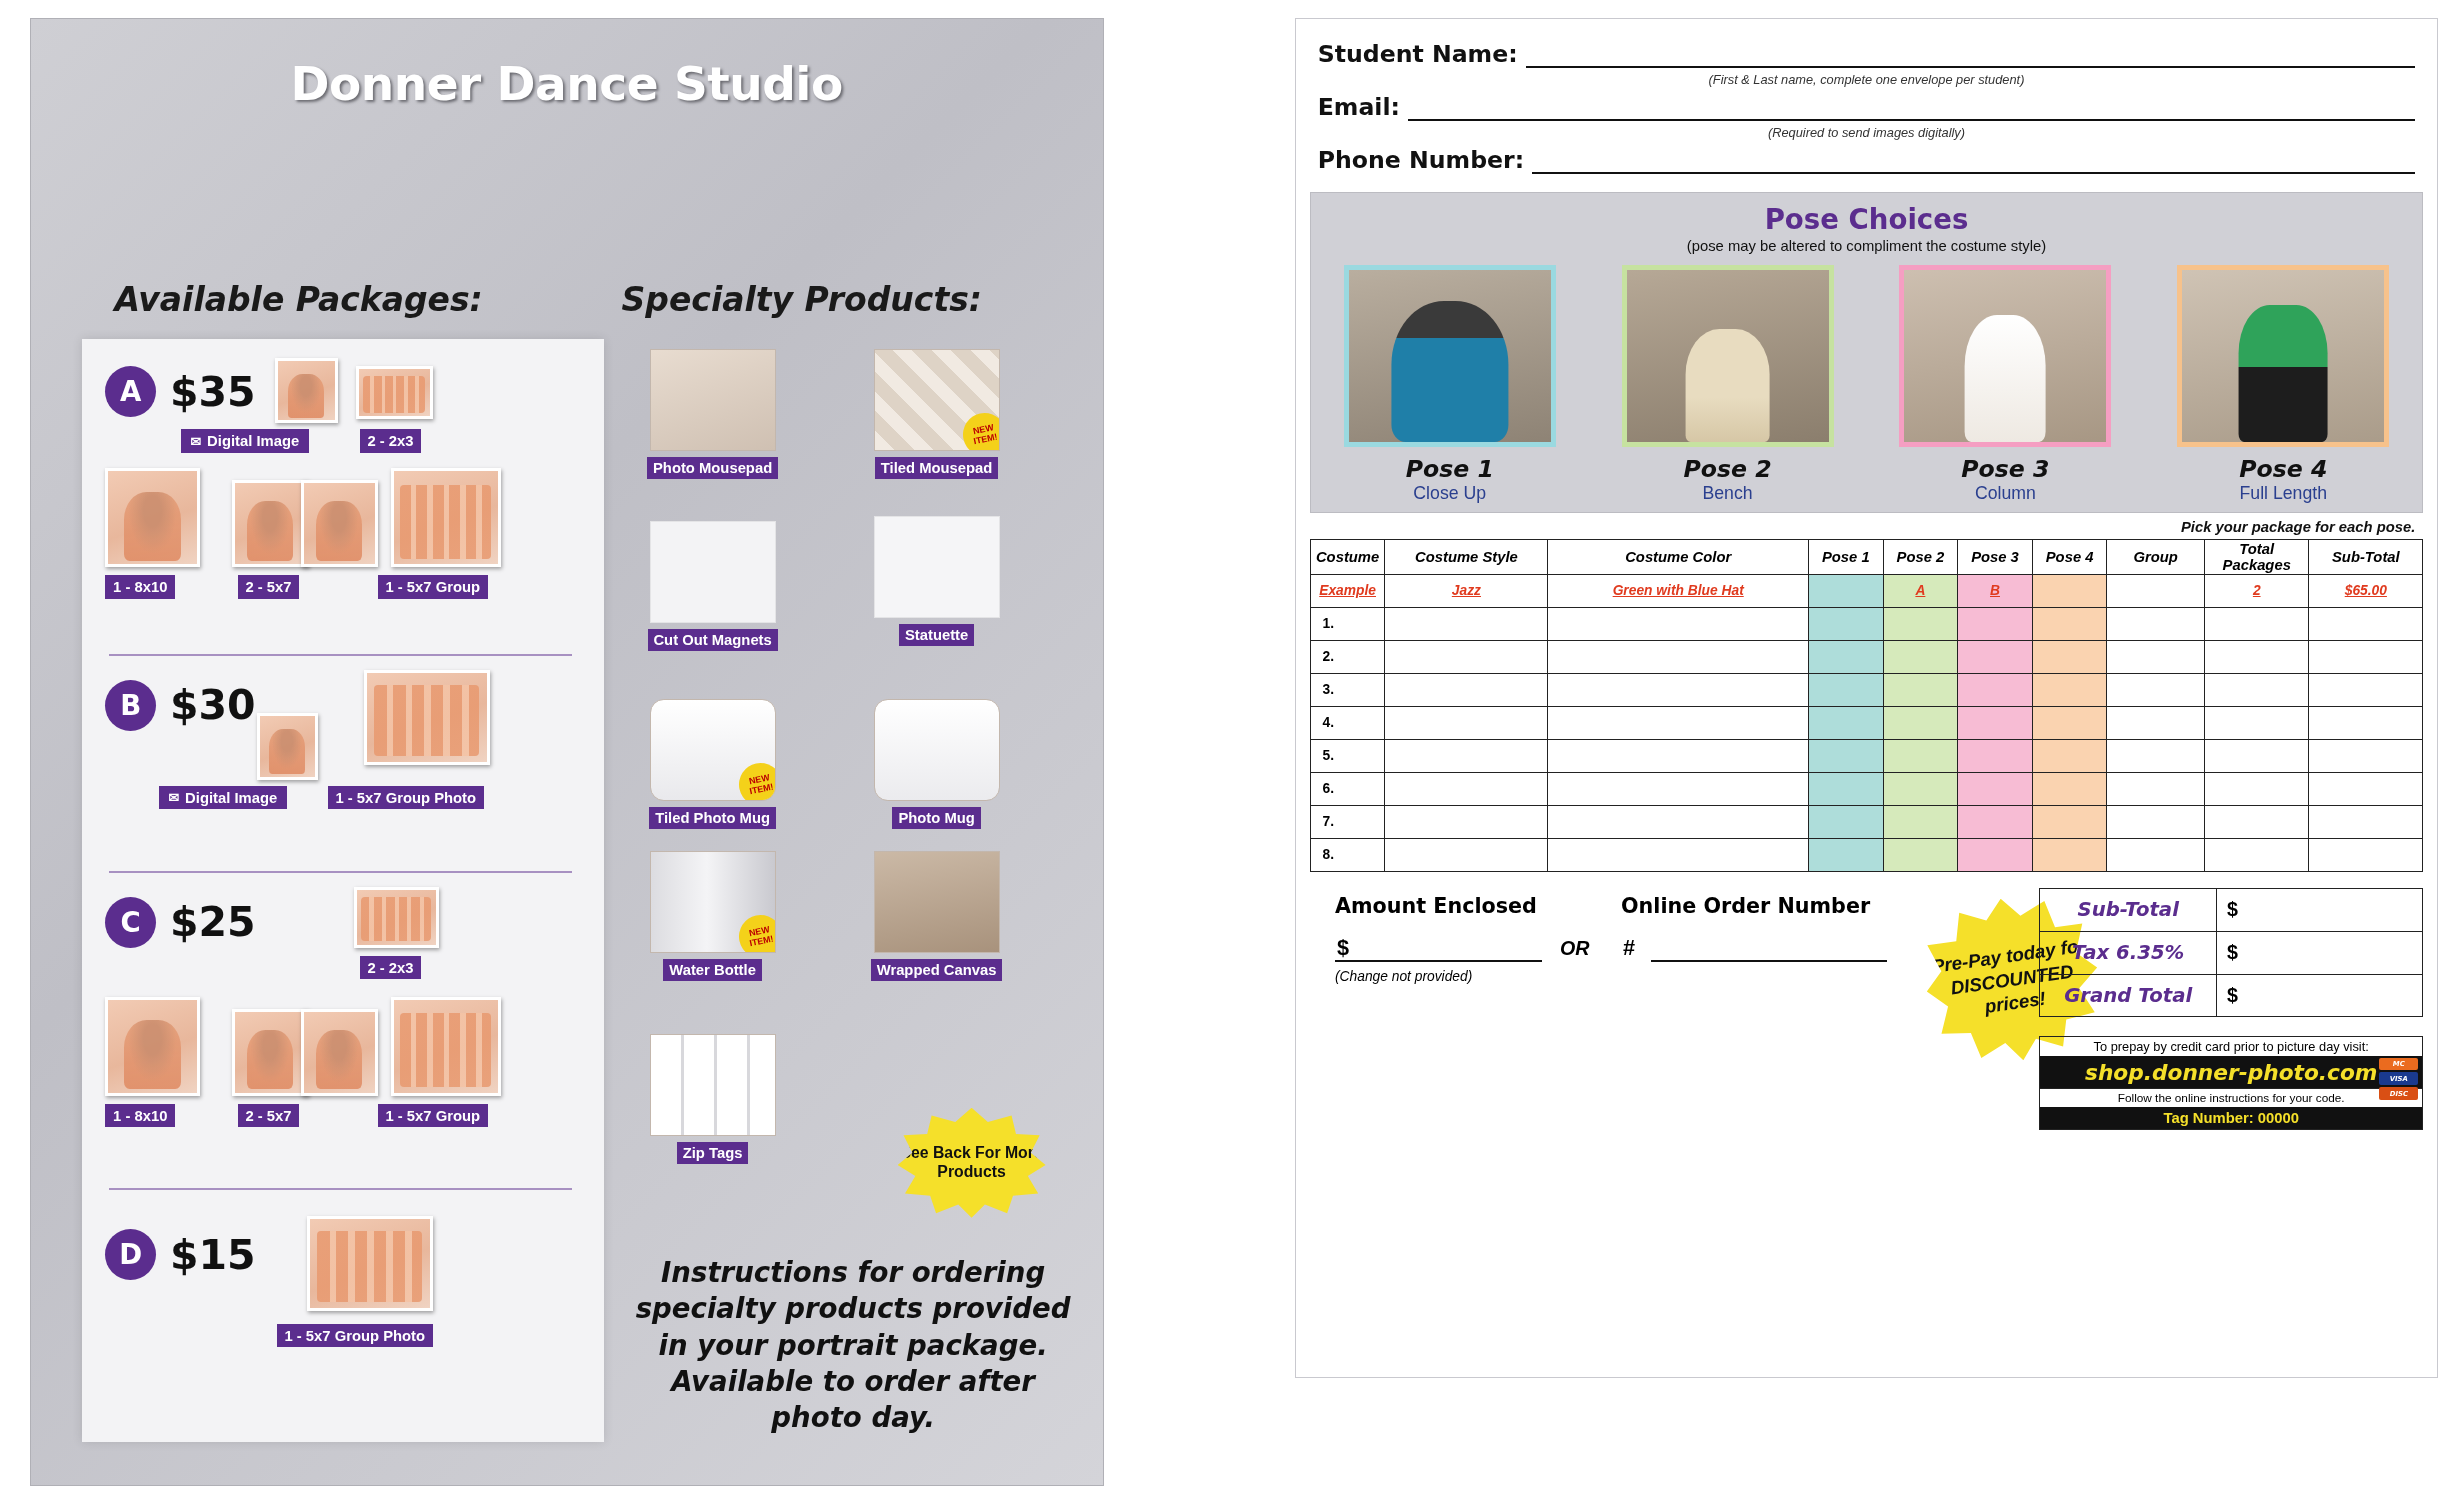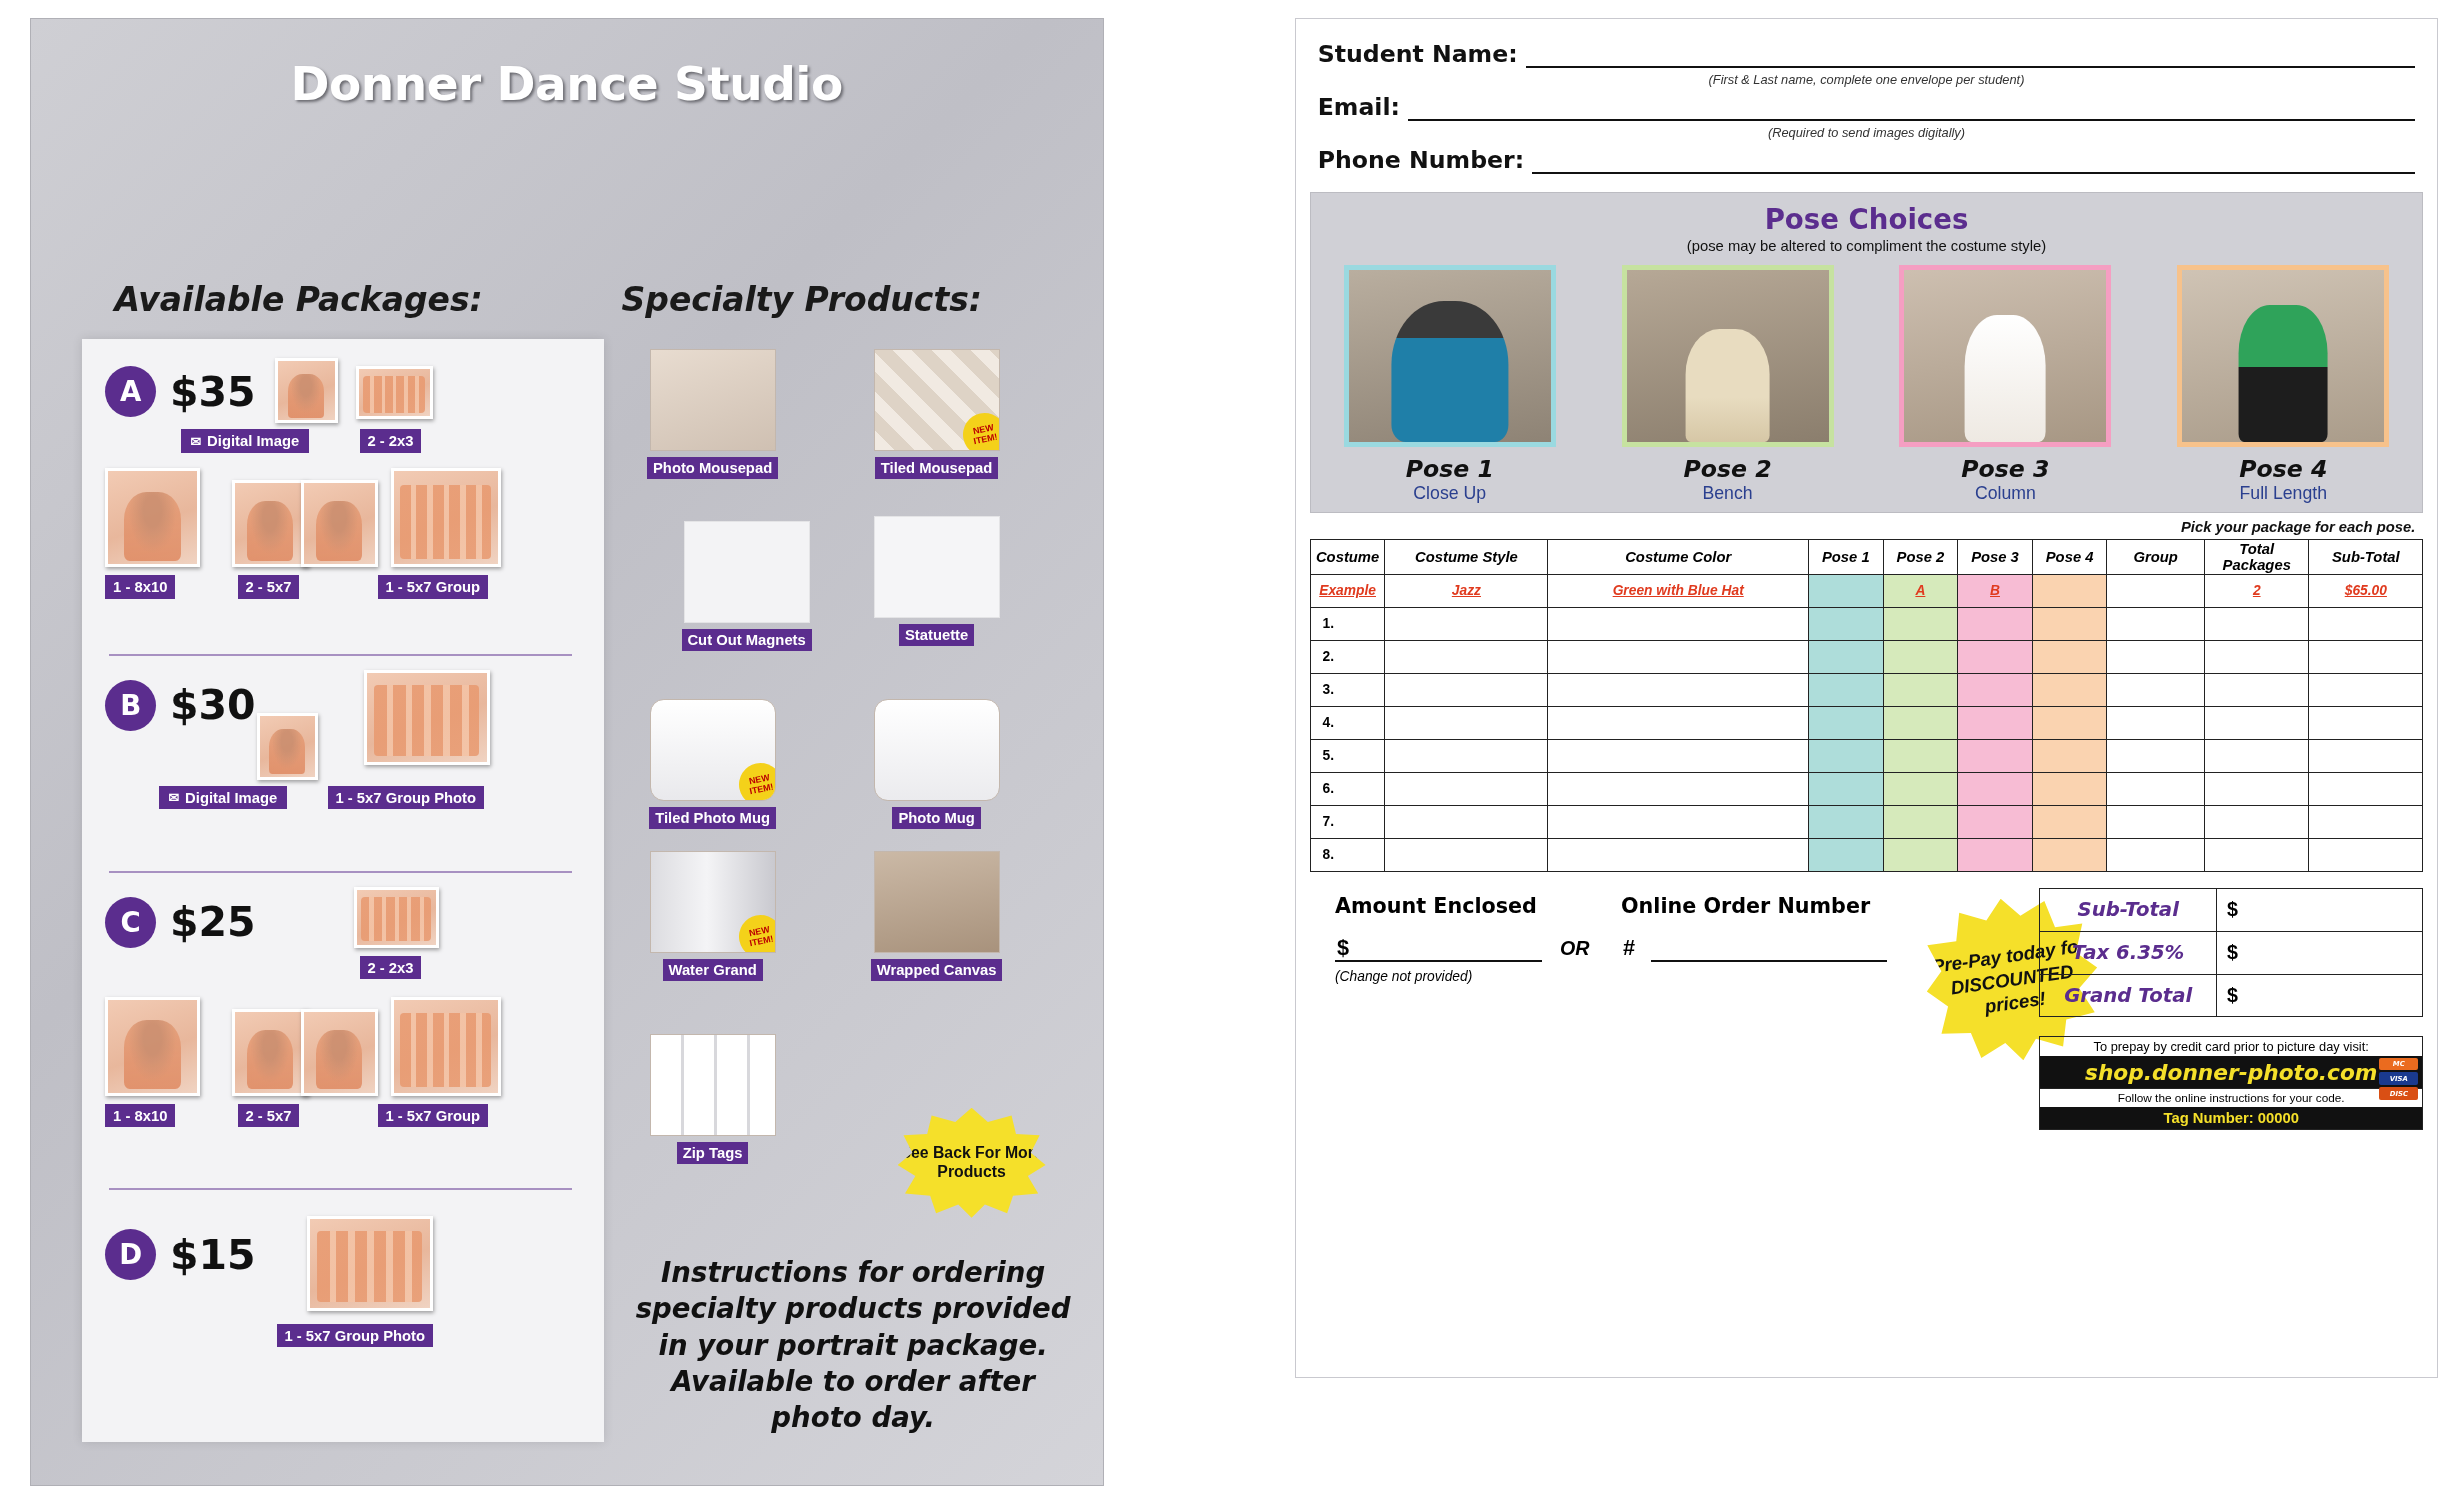--- a/index.html
+++ b/index.html
@@ -282,21 +282,21 @@
     <div class="spec-img" style="background:linear-gradient(160deg,#e8dcd0,#cfc0b2);"></div>
     <div class="spec-cap">Photo Mousepad</div>
   </div>
   <div class="spec-item" style="left:827px; top:330px;">
     <div class="spec-img" style="background:repeating-linear-gradient(45deg,#f1eae2 0 13.8px,#ded3c6 13.8px 27.6px);">
       <div class="newitem">NEW ITEM!</div>
     </div>
     <div class="spec-cap">Tiled Mousepad</div>
   </div>
 
-  <div class="spec-item" style="left:637px; top:502px;">
+  <div class="spec-item" style="left:603px; top:502px;">
     <div class="spec-img" style="background:#f3f3f5;border-color:#e4e4e6;"></div>
     <div class="spec-cap">Cut Out Magnets</div>
   </div>
   <div class="spec-item" style="left:827px; top:497px;">
     <div class="spec-img" style="background:#f5f5f7;border-color:#e4e4e6;"></div>
     <div class="spec-cap">Statuette</div>
   </div>
 
   <div class="spec-item" style="left:603px; top:680px;">
     <div class="spec-img" style="background:linear-gradient(180deg,#ffffff,#e9e9ec);border-radius:13.8px;">
@@ -306,21 +306,21 @@
   </div>
   <div class="spec-item" style="left:827px; top:680px;">
     <div class="spec-img" style="background:linear-gradient(180deg,#ffffff,#ebebee);border-radius:13.8px;"></div>
     <div class="spec-cap">Photo Mug</div>
   </div>
 
   <div class="spec-item" style="left:603px; top:832px;">
     <div class="spec-img" style="background:linear-gradient(90deg,#dcdce0,#f4f4f6 45%,#c9c9cf);">
       <div class="newitem">NEW ITEM!</div>
     </div>
-    <div class="spec-cap">Water Grand</div>
+    <div class="spec-cap">Water Bottle</div>
   </div>
   <div class="spec-item" style="left:603px; top:1015px;">
     <div class="spec-img" style="background:repeating-linear-gradient(90deg,#ffffff 0 29.6px,#d8d8dc 29.6px 33px);"></div>
     <div class="spec-cap">Zip Tags</div>
   </div>
 
   <div class="spec-item" style="left:827px; top:832px;">
     <div class="spec-img" style="background:linear-gradient(170deg,#cbb9a6,#a8927c);"></div>
     <div class="spec-cap">Wrapped Canvas</div>
   </div>

